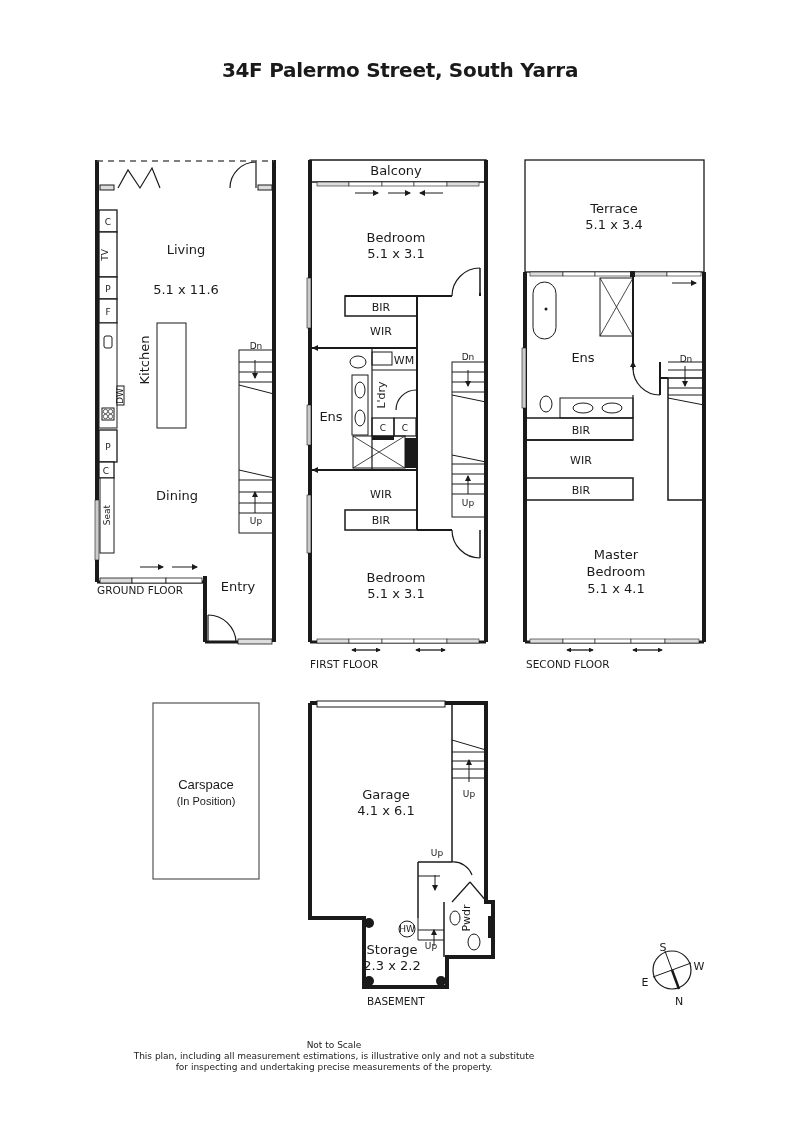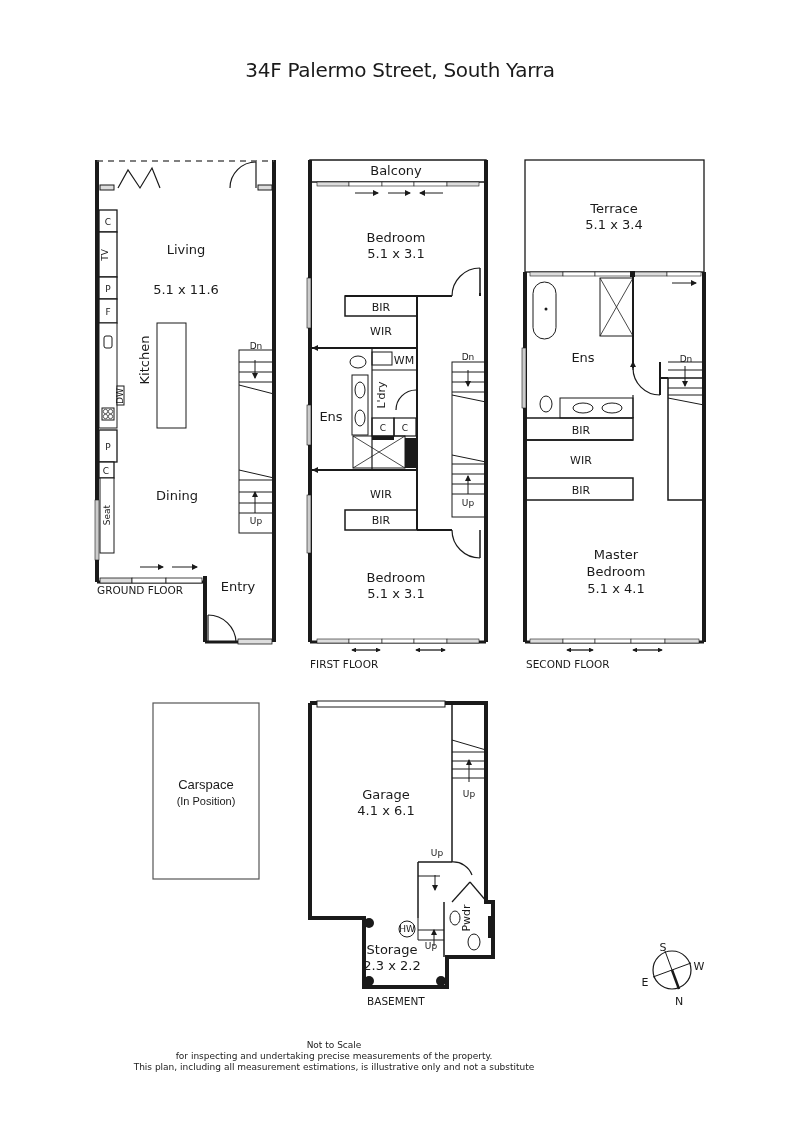--- a/index.html
+++ b/index.html
@@ -1,19 +1,19 @@
 <!DOCTYPE html>
 <html><head>
 <meta charset="utf-8">
 <style>
   html, body { margin: 0; padding: 0; background: #ffffff; }
   body { width: 800px; height: 1132px; position: relative; overflow: hidden;
          font-family: "DejaVu Sans", sans-serif; color: #1a1a1a; }
   .title { position: absolute; left: 0; top: 58px; width: 800px; text-align: center;
-           font-size: 20px; font-weight: normal; letter-spacing: -0.3px; }
+           font-size: 20px; font-weight: bold; letter-spacing: -0.3px; }
   svg.plan { position: absolute; left: 0; top: 0; width: 800px; height: 1132px; }
   .lbl { font-family: "DejaVu Sans", sans-serif; font-size: 13px; fill: #1a1a1a; text-anchor: middle; }
   .lbl-sm { font-family: "DejaVu Sans", sans-serif; font-size: 11px; fill: #1a1a1a; text-anchor: middle; }
   .lbl-xs { font-family: "DejaVu Sans", sans-serif; font-size: 9px; fill: #1a1a1a; text-anchor: middle; }
   .floorlbl { font-family: "DejaVu Sans", sans-serif; font-size: 10.5px; fill: #1a1a1a; }
   .arial { font-family: "Liberation Sans", sans-serif; }
   .footer { position: absolute; left: 0; top: 1040px; width: 668px; text-align: center;
             font-size: 9px; line-height: 11px; color: #222; }
 </style>
 </head>
@@ -322,15 +322,15 @@
     <line x1="653" y1="977" x2="691" y2="963" stroke="#1a1a1a" stroke-width="1"></line>
     <text class="lbl-sm" x="663" y="951">S</text>
     <text class="lbl-sm" x="699" y="970">W</text>
     <text class="lbl-sm" x="645" y="986">E</text>
     <text class="lbl-sm" x="679" y="1005">N</text>
   </g>
 </svg>
 
 <div class="footer">
   <div>Not to Scale</div>
+  <div>This plan, including all measurement estimations, is illustrative only and not a substitute</div>
   <div>for inspecting and undertaking precise measurements of the property.</div>
-  <div>This plan, including all measurement estimations, is illustrative only and not a substitute</div>
 </div>
 
 </body></html>

